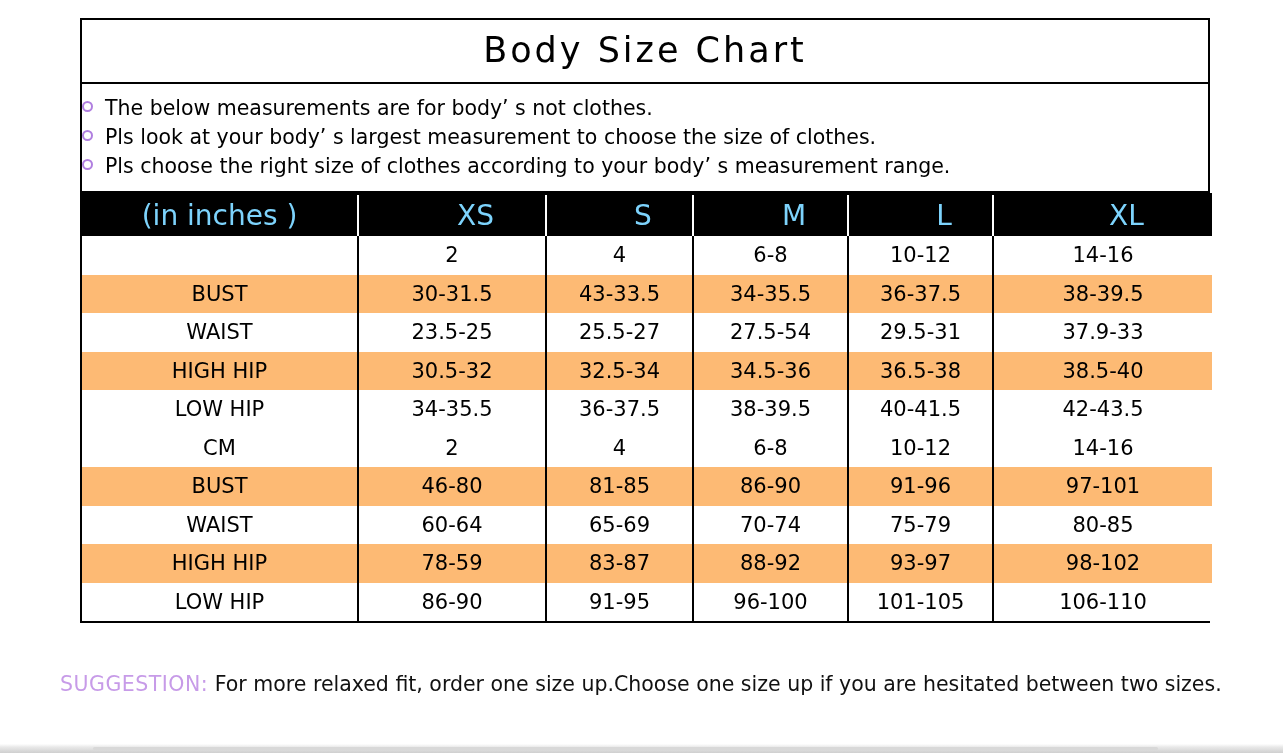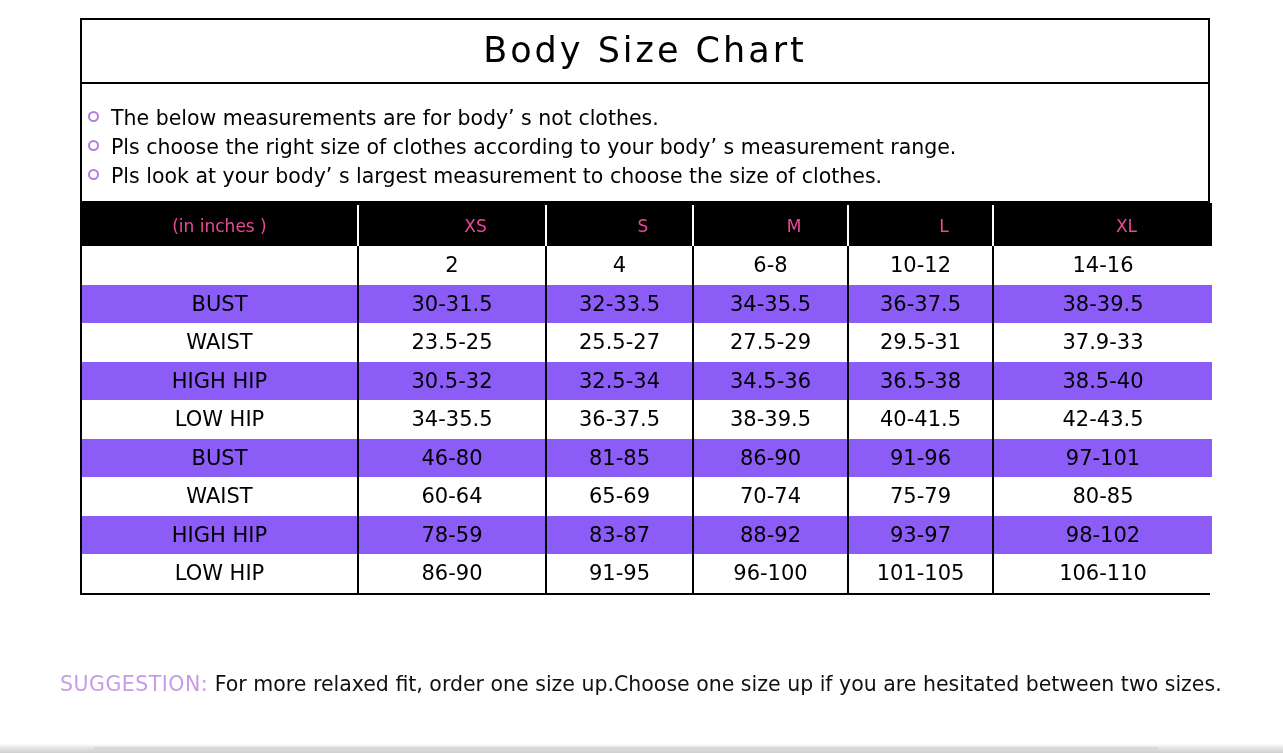--- a/index.html
+++ b/index.html
@@ -39,23 +39,22 @@
     text-align: center;
     font-size: 35px;
     letter-spacing: 3px;
     padding: 10px 0 12px 0;
     border-bottom: 2px solid #000000;
     font-weight: 400;
     font-family: "DejaVu Sans", sans-serif;
   }
 
   .notes {
-    padding: 10px 0 10px 6px;
+    padding: 10px 0 10px 0;
     border-bottom: 2px solid #000000;
-    margin-top: 10px;
   }
   .note-row {
     display: flex;
     align-items: baseline;
     font-size: 20.5px;
     line-height: 29px;
     white-space: nowrap;
   }
   .bullet {
     display: inline-block;
@@ -87,28 +86,28 @@
     height: 38.5px;
     padding: 0;
     border: none;
     font-family: "DejaVu Sans", sans-serif;
   }
   
   table.sizes td.sep { border-left: 2px solid #000000; }
 
   tr.hdr td {
     background: #000000;
-    color: #ec4899;
-    font-size: 17px;
+    color: #7dd3fc;
+    font-size: 28px;
     height: 42px;
   }
   tr.hdr td.sep { border-left: 2px solid #ffffff; padding-left: 47px; }
   tr.hdr.first td { border-top: 2px solid #000000; }
 
-  tr.alt td { background: #8b5cf6; }
+  tr.alt td { background: #fdba74; }
   tr.plain td { background: #ffffff; }
 
   tr.lastrow td { border-bottom: none; }
 
   .suggestion {
     position: absolute;
     left: 60px;
     top: 672px;
     width: 1200px;
     font-size: 20.5px;
@@ -148,25 +147,25 @@
 
     <div class="title">Body  Size  Chart</div>
 
     <div class="notes">
       <div class="note-row">
         <span class="bullet"></span>
         <span>The below measurements are for  body’ s not clothes.</span>
       </div>
       <div class="note-row">
         <span class="bullet"></span>
-        <span>Pls choose the right size of clothes according to your body’ s  measurement range.</span>
+        <span>Pls look  at your body’ s  largest measurement to choose the size of clothes.</span>
       </div>
       <div class="note-row">
         <span class="bullet"></span>
-        <span>Pls look  at your body’ s  largest measurement to choose the size of clothes.</span>
+        <span>Pls choose the right size of clothes according to your body’ s  measurement range.</span>
       </div>
     </div>
 
     <table class="sizes">
       <colgroup>
         <col class="c0">
           <col class="c1">
           <col class="c2">
           <col class="c3">
           <col class="c4">
@@ -186,50 +185,58 @@
           <td></td>
           <td class="sep">2</td>
           <td class="sep">4</td>
           <td class="sep">6-8</td>
           <td class="sep">10-12</td>
           <td class="sep">14-16</td>
         </tr>
         <tr class="alt">
           <td>BUST</td>
           <td class="sep">30-31.5</td>
-          <td class="sep">32-33.5</td>
+          <td class="sep">43-33.5</td>
           <td class="sep">34-35.5</td>
           <td class="sep">36-37.5</td>
           <td class="sep">38-39.5</td>
         </tr>
         <tr class="plain">
           <td>WAIST</td>
           <td class="sep">23.5-25</td>
           <td class="sep">25.5-27</td>
-          <td class="sep">27.5-29</td>
+          <td class="sep">27.5-54</td>
           <td class="sep">29.5-31</td>
           <td class="sep">37.9-33</td>
         </tr>
         <tr class="alt">
           <td>HIGH HIP</td>
           <td class="sep">30.5-32</td>
           <td class="sep">32.5-34</td>
           <td class="sep">34.5-36</td>
           <td class="sep">36.5-38</td>
           <td class="sep">38.5-40</td>
         </tr>
         <tr class="plain">
           <td>LOW HIP</td>
           <td class="sep">34-35.5</td>
           <td class="sep">36-37.5</td>
           <td class="sep">38-39.5</td>
           <td class="sep">40-41.5</td>
           <td class="sep">42-43.5</td>
         </tr>
 
+        <tr class="plain">
+          <td>CM</td>
+          <td class="sep">2</td>
+          <td class="sep">4</td>
+          <td class="sep">6-8</td>
+          <td class="sep">10-12</td>
+          <td class="sep">14-16</td>
+        </tr>
         <tr class="alt">
           <td>BUST</td>
           <td class="sep">46-80</td>
           <td class="sep">81-85</td>
           <td class="sep">86-90</td>
           <td class="sep">91-96</td>
           <td class="sep">97-101</td>
         </tr>
         <tr class="plain">
           <td>WAIST</td>

